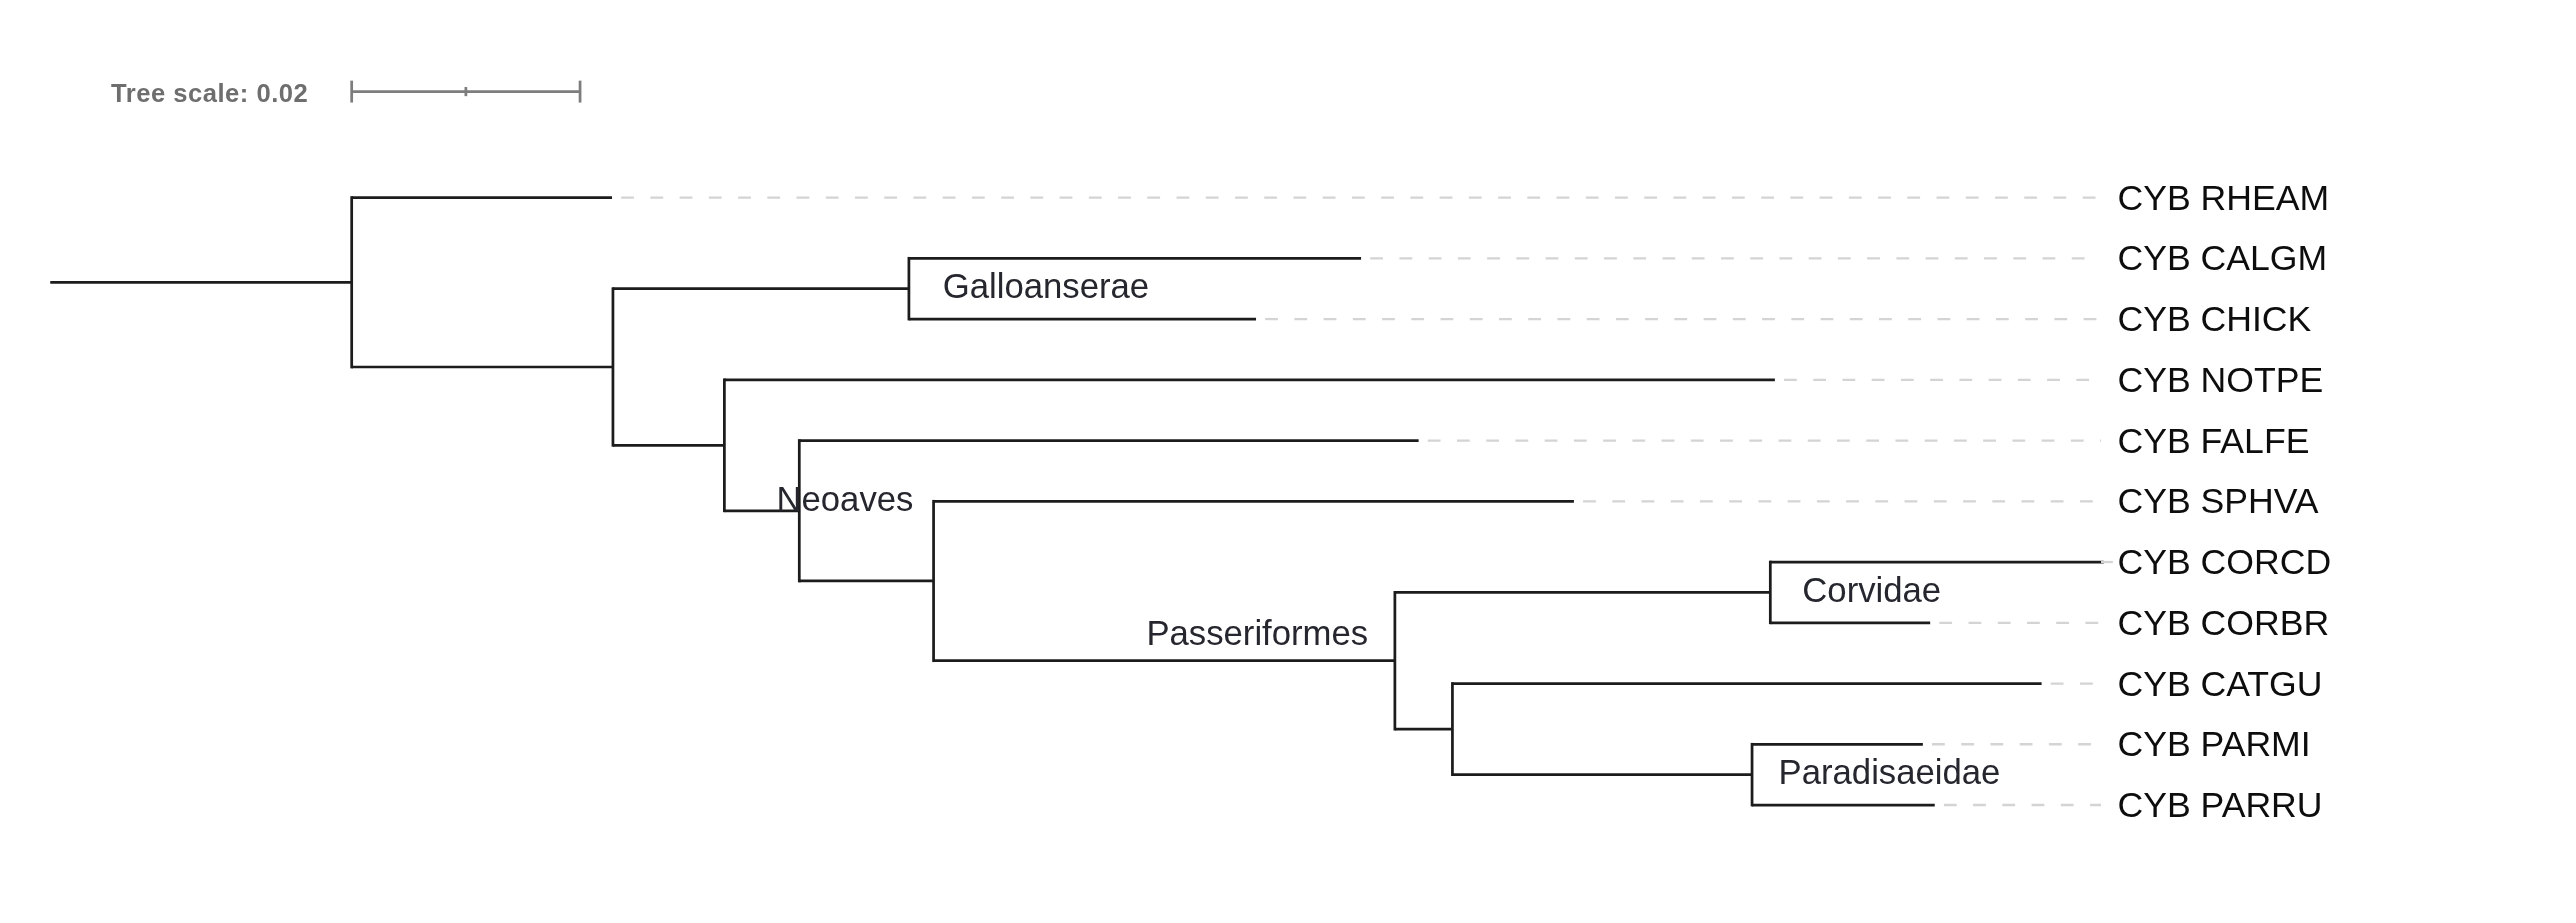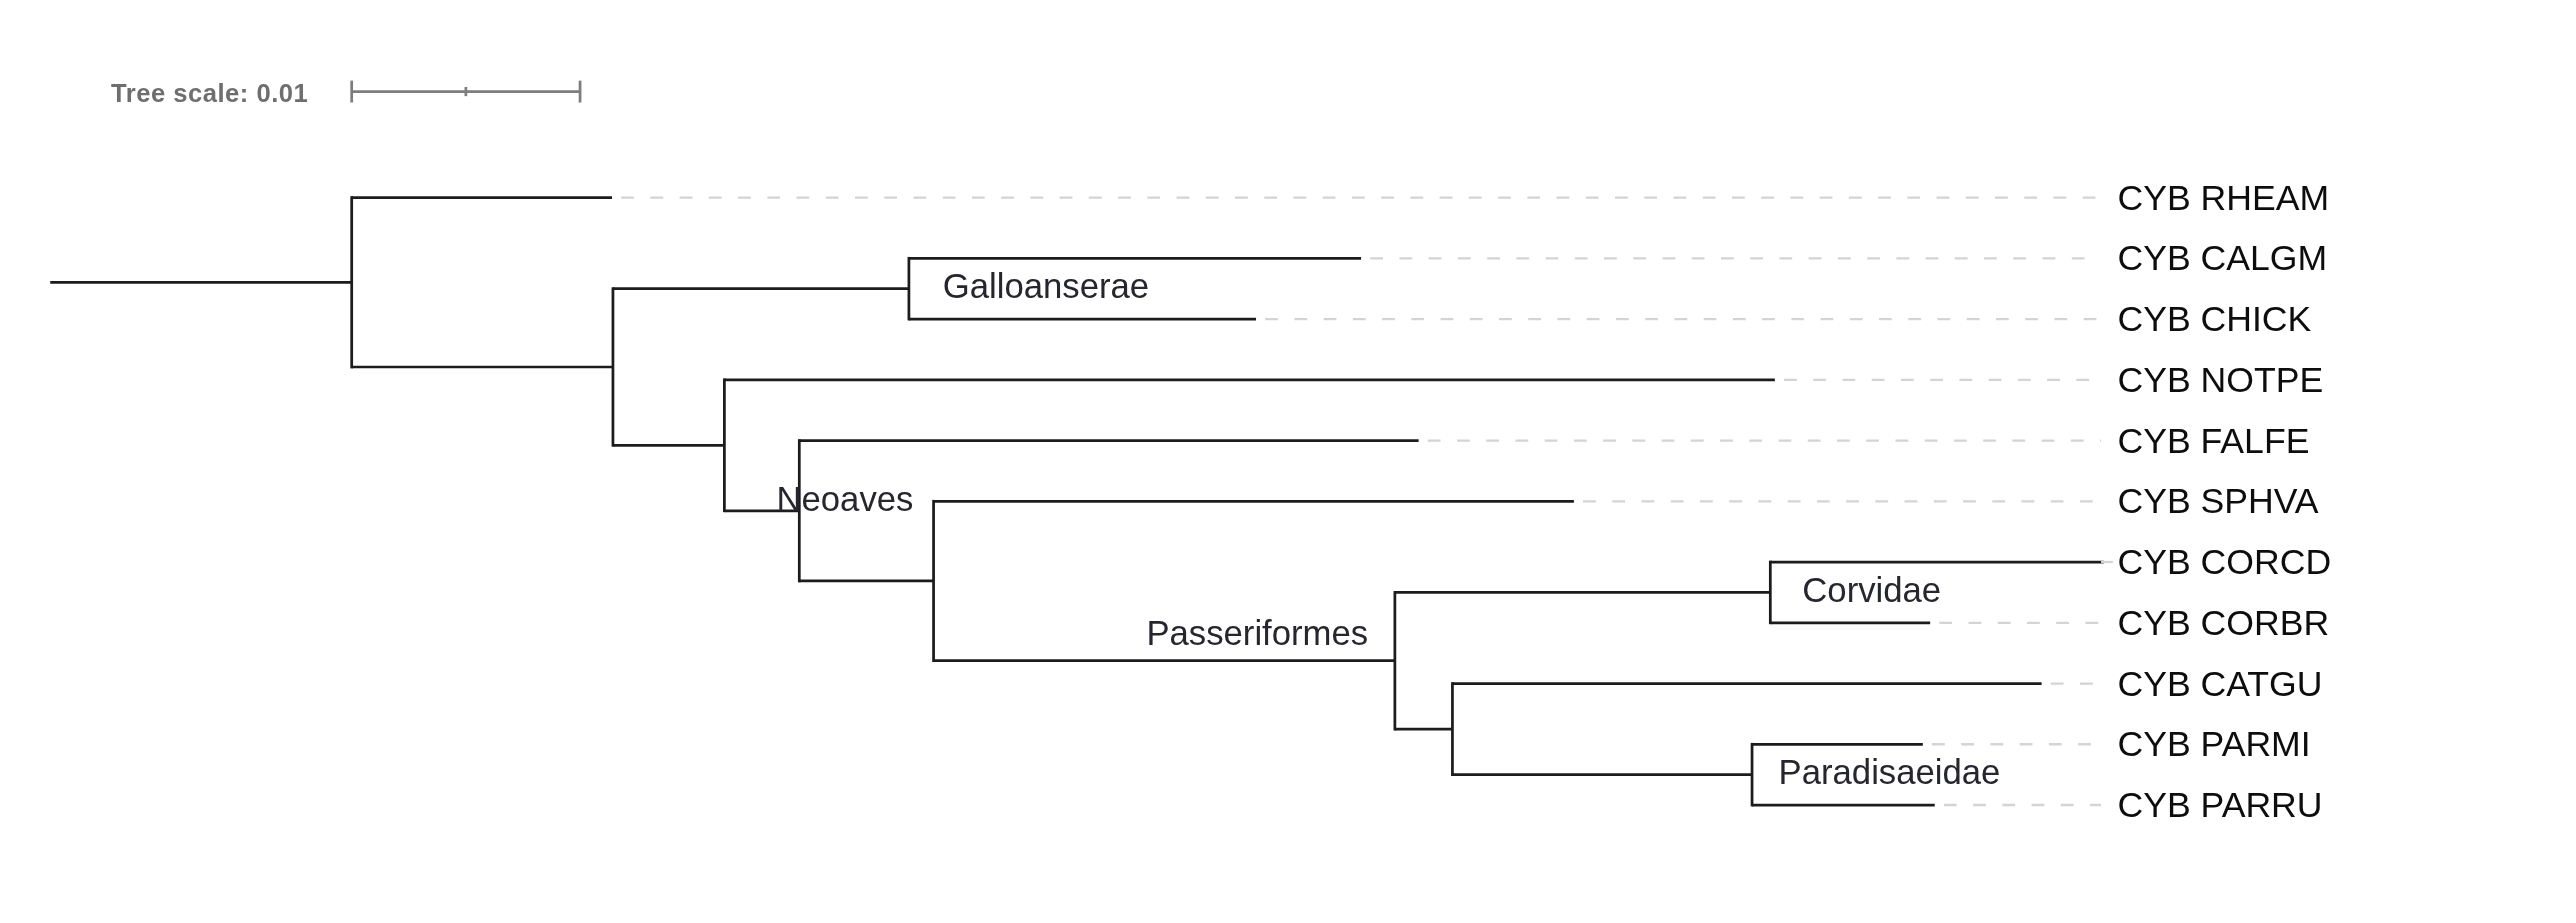--- a/index.html
+++ b/index.html
@@ -39,21 +39,21 @@
     font-family: "Liberation Sans", sans-serif;
     font-size: 38px;
     fill: #26262e;
   }
 </style>
 </head>
 <body>
 
 <div class="stage">
   <div class="scale-legend">
-    <span>Tree scale: 0.01</span>
+    <span>Tree scale: 0.02</span>
   </div>
   <svg id="tree-svg" width="2576" height="924" viewBox="0 0 2820 1011">
       <line x1="385" y1="214.5" x2="385" y2="403" stroke="#1c1c1c" stroke-width="3"></line>
       <line x1="671" y1="314.25" x2="671" y2="488.7" stroke="#1c1c1c" stroke-width="3"></line>
       <line x1="995" y1="281" x2="995" y2="350.5" stroke="#1c1c1c" stroke-width="3"></line>
       <line x1="793" y1="414" x2="793" y2="560.4" stroke="#1c1c1c" stroke-width="3"></line>
       <line x1="875" y1="480.5" x2="875" y2="637.25" stroke="#1c1c1c" stroke-width="3"></line>
       <line x1="1022" y1="547" x2="1022" y2="724.5" stroke="#1c1c1c" stroke-width="3"></line>
       <line x1="1527" y1="646.75" x2="1527" y2="799.4" stroke="#1c1c1c" stroke-width="3"></line>
       <line x1="1938" y1="613.5" x2="1938" y2="683" stroke="#1c1c1c" stroke-width="3"></line>

